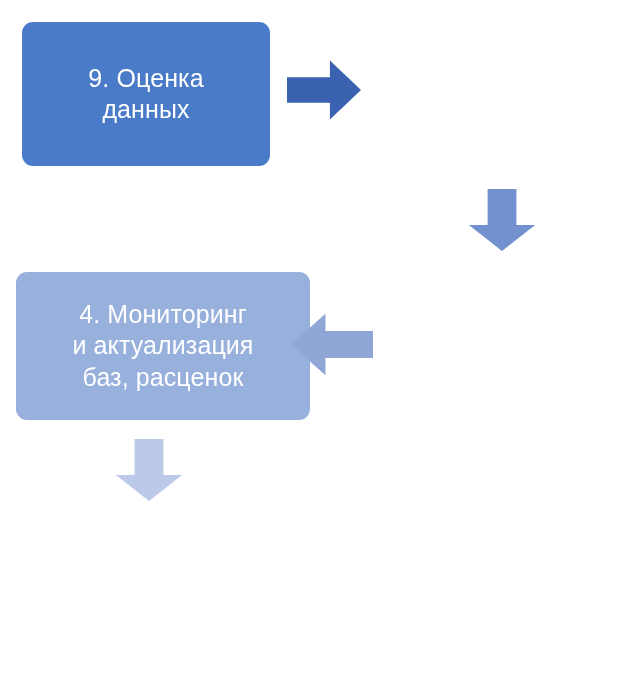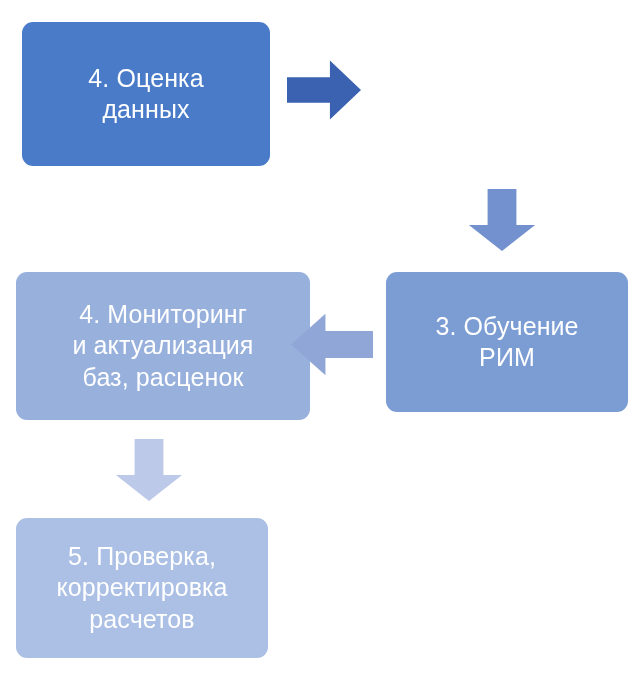--- a/index.html
+++ b/index.html
@@ -40,30 +40,25 @@
     display: block;
     width: 100%;
     height: 100%;
   }
 </style>
 </head>
 <body>
 
 <div id="canvas" style="background: rgb(255, 255, 255);">
 
-  <div class="node" id="node-0" style="left: 22px; top: 22px; width: 248px; height: 144px; background: rgb(74, 123, 200); color: rgb(255, 255, 255);">4. Оценка
+  <div class="node" id="node-0" style="left: 22px; top: 22px; width: 248px; height: 144px; background: rgb(74, 123, 200); color: rgb(255, 255, 255);">9. Оценка
 данных</div>
-  <div class="node" id="node-2" style="left: 386px; top: 272px; width: 242px; height: 140px; background: rgb(124, 157, 212); color: rgb(255, 255, 255);">3. Обучение
-РИМ</div>
   <div class="node" id="node-3" style="left: 16px; top: 272px; width: 294px; height: 148px; background: rgb(151, 176, 220); color: rgb(255, 255, 255);">4. Мониторинг
 и актуализация
 баз, расценок</div>
-  <div class="node" id="node-4" style="left: 16px; top: 518px; width: 252px; height: 140px; background: rgb(171, 192, 228); color: rgb(255, 255, 255);">5. Проверка,
-корректировка
-расчетов</div>
 
   <div class="arrow" id="arrow-0" style="left: 287px; top: 58px; width: 74px; height: 64px;">
     <svg viewBox="0 0 100 100" preserveAspectRatio="none">
       <polygon points="0,30 58,30 58,4 100,50 58,96 58,70 0,70" fill="#3a62b0"></polygon>
     </svg>
   </div>
   <div class="arrow" id="arrow-1" style="left: 466px; top: 189px; width: 72px; height: 62px;">
     <svg viewBox="0 0 100 100" preserveAspectRatio="none">
       <polygon points="30,0 70,0 70,58 96,58 50,100 4,58 30,58" fill="#7291ce"></polygon>
     </svg>

